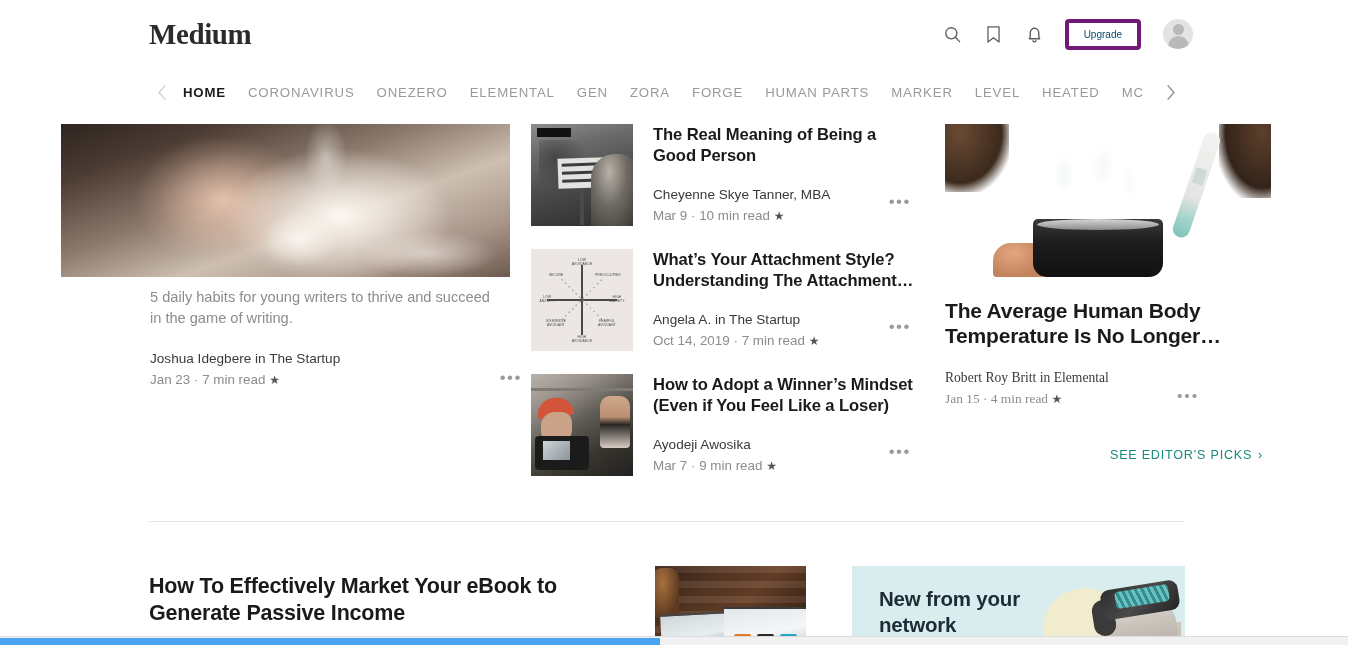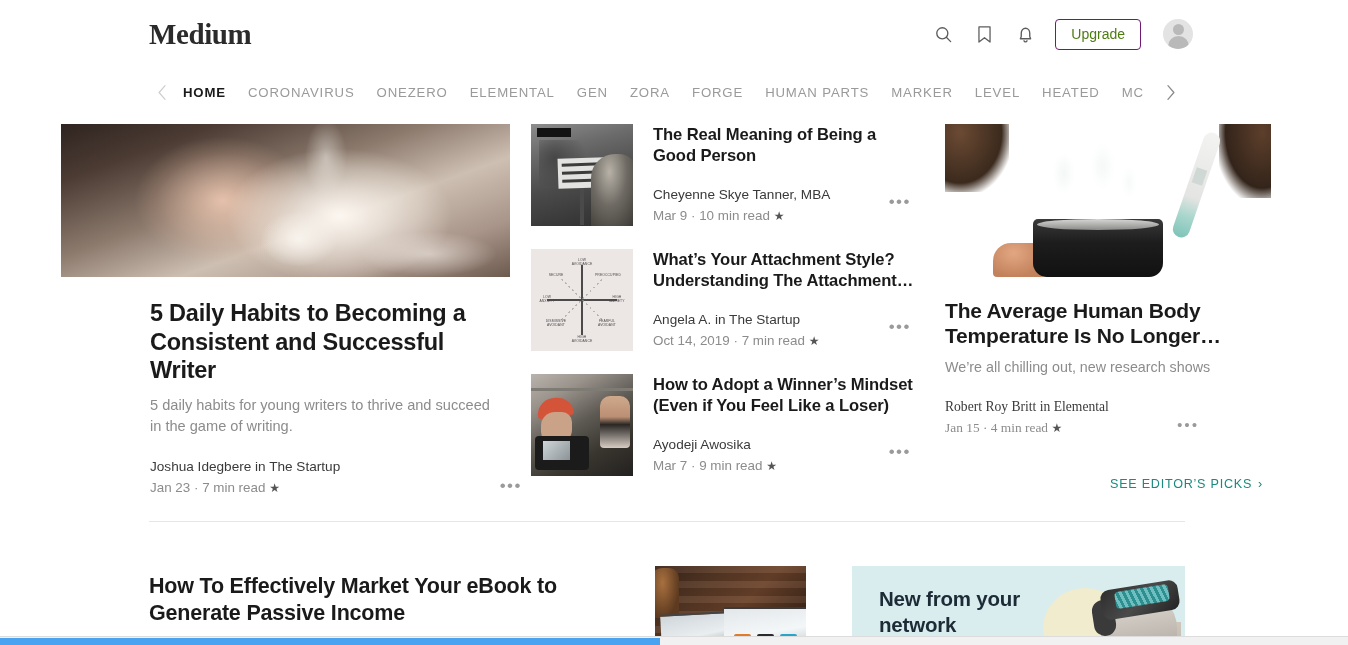--- a/index.html
+++ b/index.html
@@ -57,25 +57,25 @@
   .hicon {
     width: 22px; height: 22px;
     display: flex; align-items: center; justify-content: center;
     color: #5c5c5c;
   }
   .hicon svg { display: block; }
 
   .upgrade-btn {
     height: 31px;
     padding: 0 15px;
-    border: 1px solid #701a75;
+    border: 4px solid #701a75;
     border-radius: 4px;
     background: #fff;
-    color: #4d7c0f;
-    font-size: 14px;
+    color: #0c4a6e;
+    font-size: 10px;
     font-family: "Liberation Sans", sans-serif;
     display: flex;
     align-items: center;
     justify-content: center;
     cursor: pointer;
     white-space: nowrap;
   }
 
   .avatar {
     width: 30px; height: 30px;
@@ -659,21 +659,20 @@
         </svg>
       </div>
     </div>
   </div>
 
   <div class="content">
 
     <div class="hero">
       <div class="hero-img"></div>
       <div class="hero-body">
-        <div class="hero-title">5 Daily Habits to Becoming a Consistent and Successful Writer</div>
         <div class="hero-sub">5 daily habits for young writers to thrive and succeed in the game of writing.</div>
         <div class="hero-meta-wrap">
           <div class="meta-author">Joshua Idegbere in The Startup</div>
           <div class="meta-line">
             <span>Jan 23</span>
             <span>·</span>
             <span>7 min read</span>
             <span class="meta-star">★</span>
           </div>
           <div class="dots" style="right:0px; top:24px;">•••</div>
@@ -767,21 +766,20 @@
     <div class="rightcol">
       <div class="right-img">
         <span class="hair-l"></span>
         <span class="hair-r"></span>
         <span class="thermo"></span>
         <span class="steam"></span>
         <span class="hand"></span>
         <span class="mug"></span>
       </div>
       <div class="right-title">The Average Human Body Temperature Is No Longer…</div>
-      <div class="right-sub">We’re all chilling out, new research shows</div>
       <div class="right-meta-wrap">
         <div class="meta-author">Robert Roy Britt in Elemental</div>
         <div class="meta-line">
           <span>Jan 15</span>
           <span>·</span>
           <span>4 min read</span>
           <span class="meta-star">★</span>
         </div>
         <div class="dots" style="right:72px; top:24px;">•••</div>
       </div>

